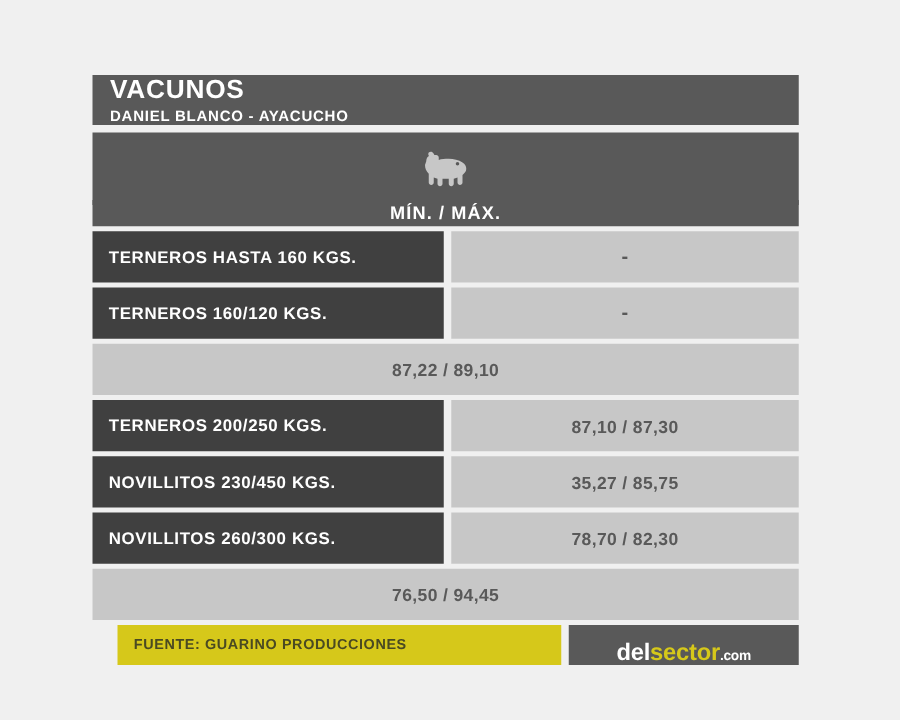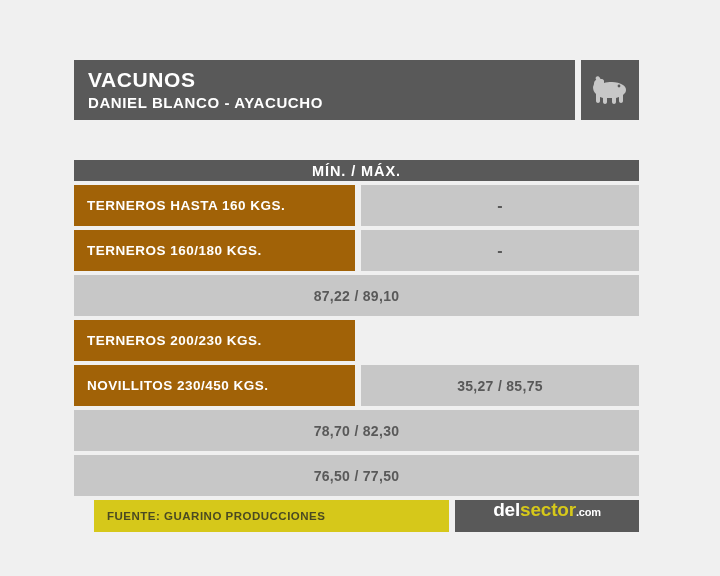--- a/index.html
+++ b/index.html
@@ -24,41 +24,42 @@
   
   .header {
     position: absolute;
     left: 74px;
     top: 60px;
     width: 565px;
     height: 60px;
     display: flex;
     align-items: stretch;
     gap: 6px;
+    flex-direction: column;
   }
   .header-title-box {
     flex: 1 1 auto;
     background: #595959;
     display: flex;
     flex-direction: column;
     justify-content: center;
     padding-left: 14px;
     box-sizing: border-box;
   }
   .header-title {
     color: #ffffff;
     font-size: 21px;
     font-weight: bold;
     letter-spacing: 0.6px;
     line-height: 1.1;
     margin-bottom: 4px;
   }
   .header-subtitle {
     color: #ffffff;
-    font-size: 15px;
+    font-size: 12px;
     font-weight: bold;
     letter-spacing: 0.6px;
     line-height: 1.1;
   }
   .header-icon-box {
     flex: 0 0 58px;
     background: #595959;
     display: flex;
     align-items: center;
     justify-content: center;
@@ -95,21 +96,21 @@
     display: flex;
     align-items: center;
     justify-content: center;
     font-size: 14.5px;
     font-weight: bold;
     letter-spacing: 0.9px;
   }
 
   .label-cell {
     flex: 0 0 281px;
-    background: #a16207;
+    background: #404040;
     color: #ffffff;
     height: 41px;
     display: flex;
     align-items: center;
     padding-left: 13px;
     box-sizing: border-box;
     font-size: 13.5px;
     font-weight: bold;
     letter-spacing: 0.5px;
   }
@@ -148,21 +149,21 @@
     box-sizing: border-box;
     font-size: 11.5px;
     font-weight: bold;
     letter-spacing: 0.5px;
   }
   .footer-brand {
     flex: 1 1 auto;
     background: #595959;
     height: 32px;
     display: flex;
-    align-items: flex-start;
+    align-items: flex-end;
     justify-content: center;
   }
   .brand-text {
     font-size: 19px;
     font-weight: bold;
     color: #ffffff;
     letter-spacing: -0.2px;
     line-height: 1;
   }
   .brand-text .accent {
@@ -202,43 +203,45 @@
     <div class="row head-row">
       <div class="head-cell">MÍN. / MÁX.</div>
     </div>
 
     <div class="row">
       <div class="label-cell">TERNEROS HASTA 160 KGS.</div>
       <div class="value-cell dash">-</div>
     </div>
 
     <div class="row">
-      <div class="label-cell">TERNEROS 160/180 KGS.</div>
+      <div class="label-cell">TERNEROS 160/120 KGS.</div>
       <div class="value-cell dash">-</div>
     </div>
 
     <div class="row">
       <div class="value-cell">87,22 / 89,10</div>
     </div>
 
     <div class="row">
-      <div class="label-cell">TERNEROS 200/230 KGS.</div>
+      <div class="label-cell">TERNEROS 200/250 KGS.</div>
+      <div class="value-cell">87,10 / 87,30</div>
     </div>
 
     <div class="row">
       <div class="label-cell">NOVILLITOS 230/450 KGS.</div>
       <div class="value-cell">35,27 / 85,75</div>
     </div>
 
     <div class="row">
+      <div class="label-cell">NOVILLITOS 260/300 KGS.</div>
       <div class="value-cell">78,70 / 82,30</div>
     </div>
 
     <div class="row">
-      <div class="value-cell">76,50 / 77,50</div>
+      <div class="value-cell">76,50 / 94,45</div>
     </div>
 
     <div class="footer-row">
       <div class="footer-source">FUENTE: GUARINO PRODUCCIONES</div>
       <div class="footer-brand">
         <span class="brand-text"><span>del</span><span class="accent">sector</span><span class="dotcom">.com</span></span>
       </div>
     </div>
 
   </div>

